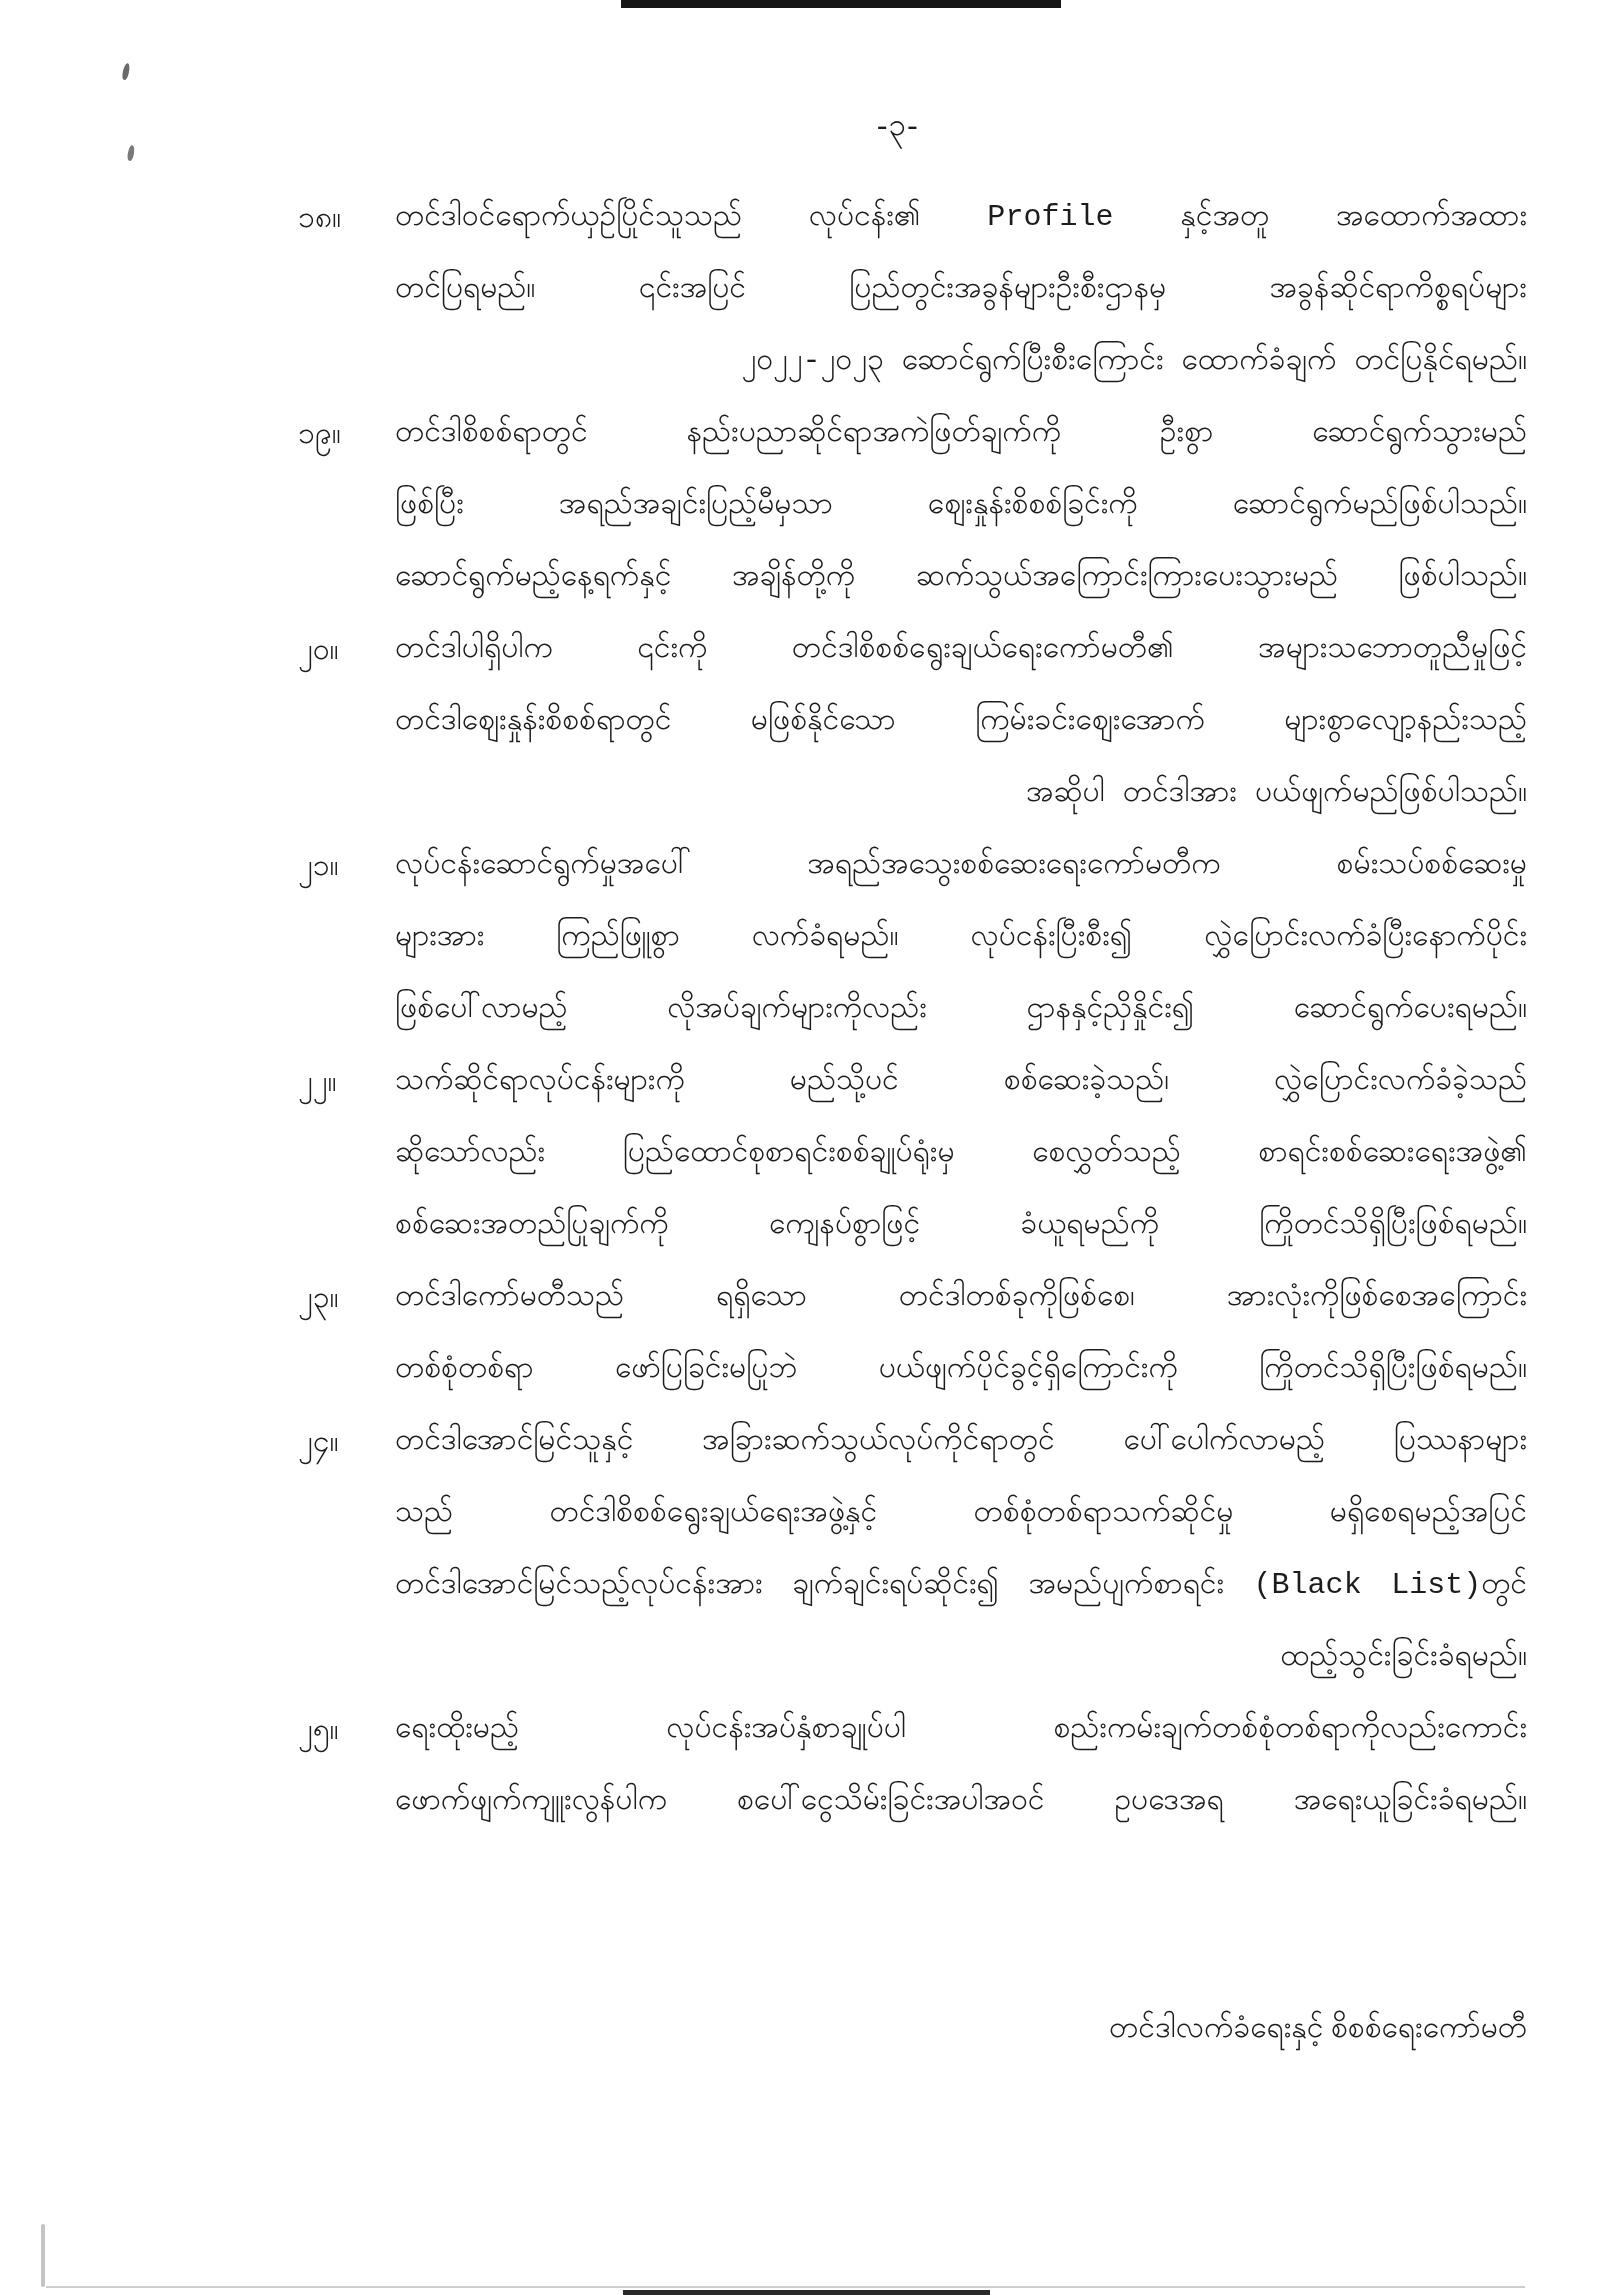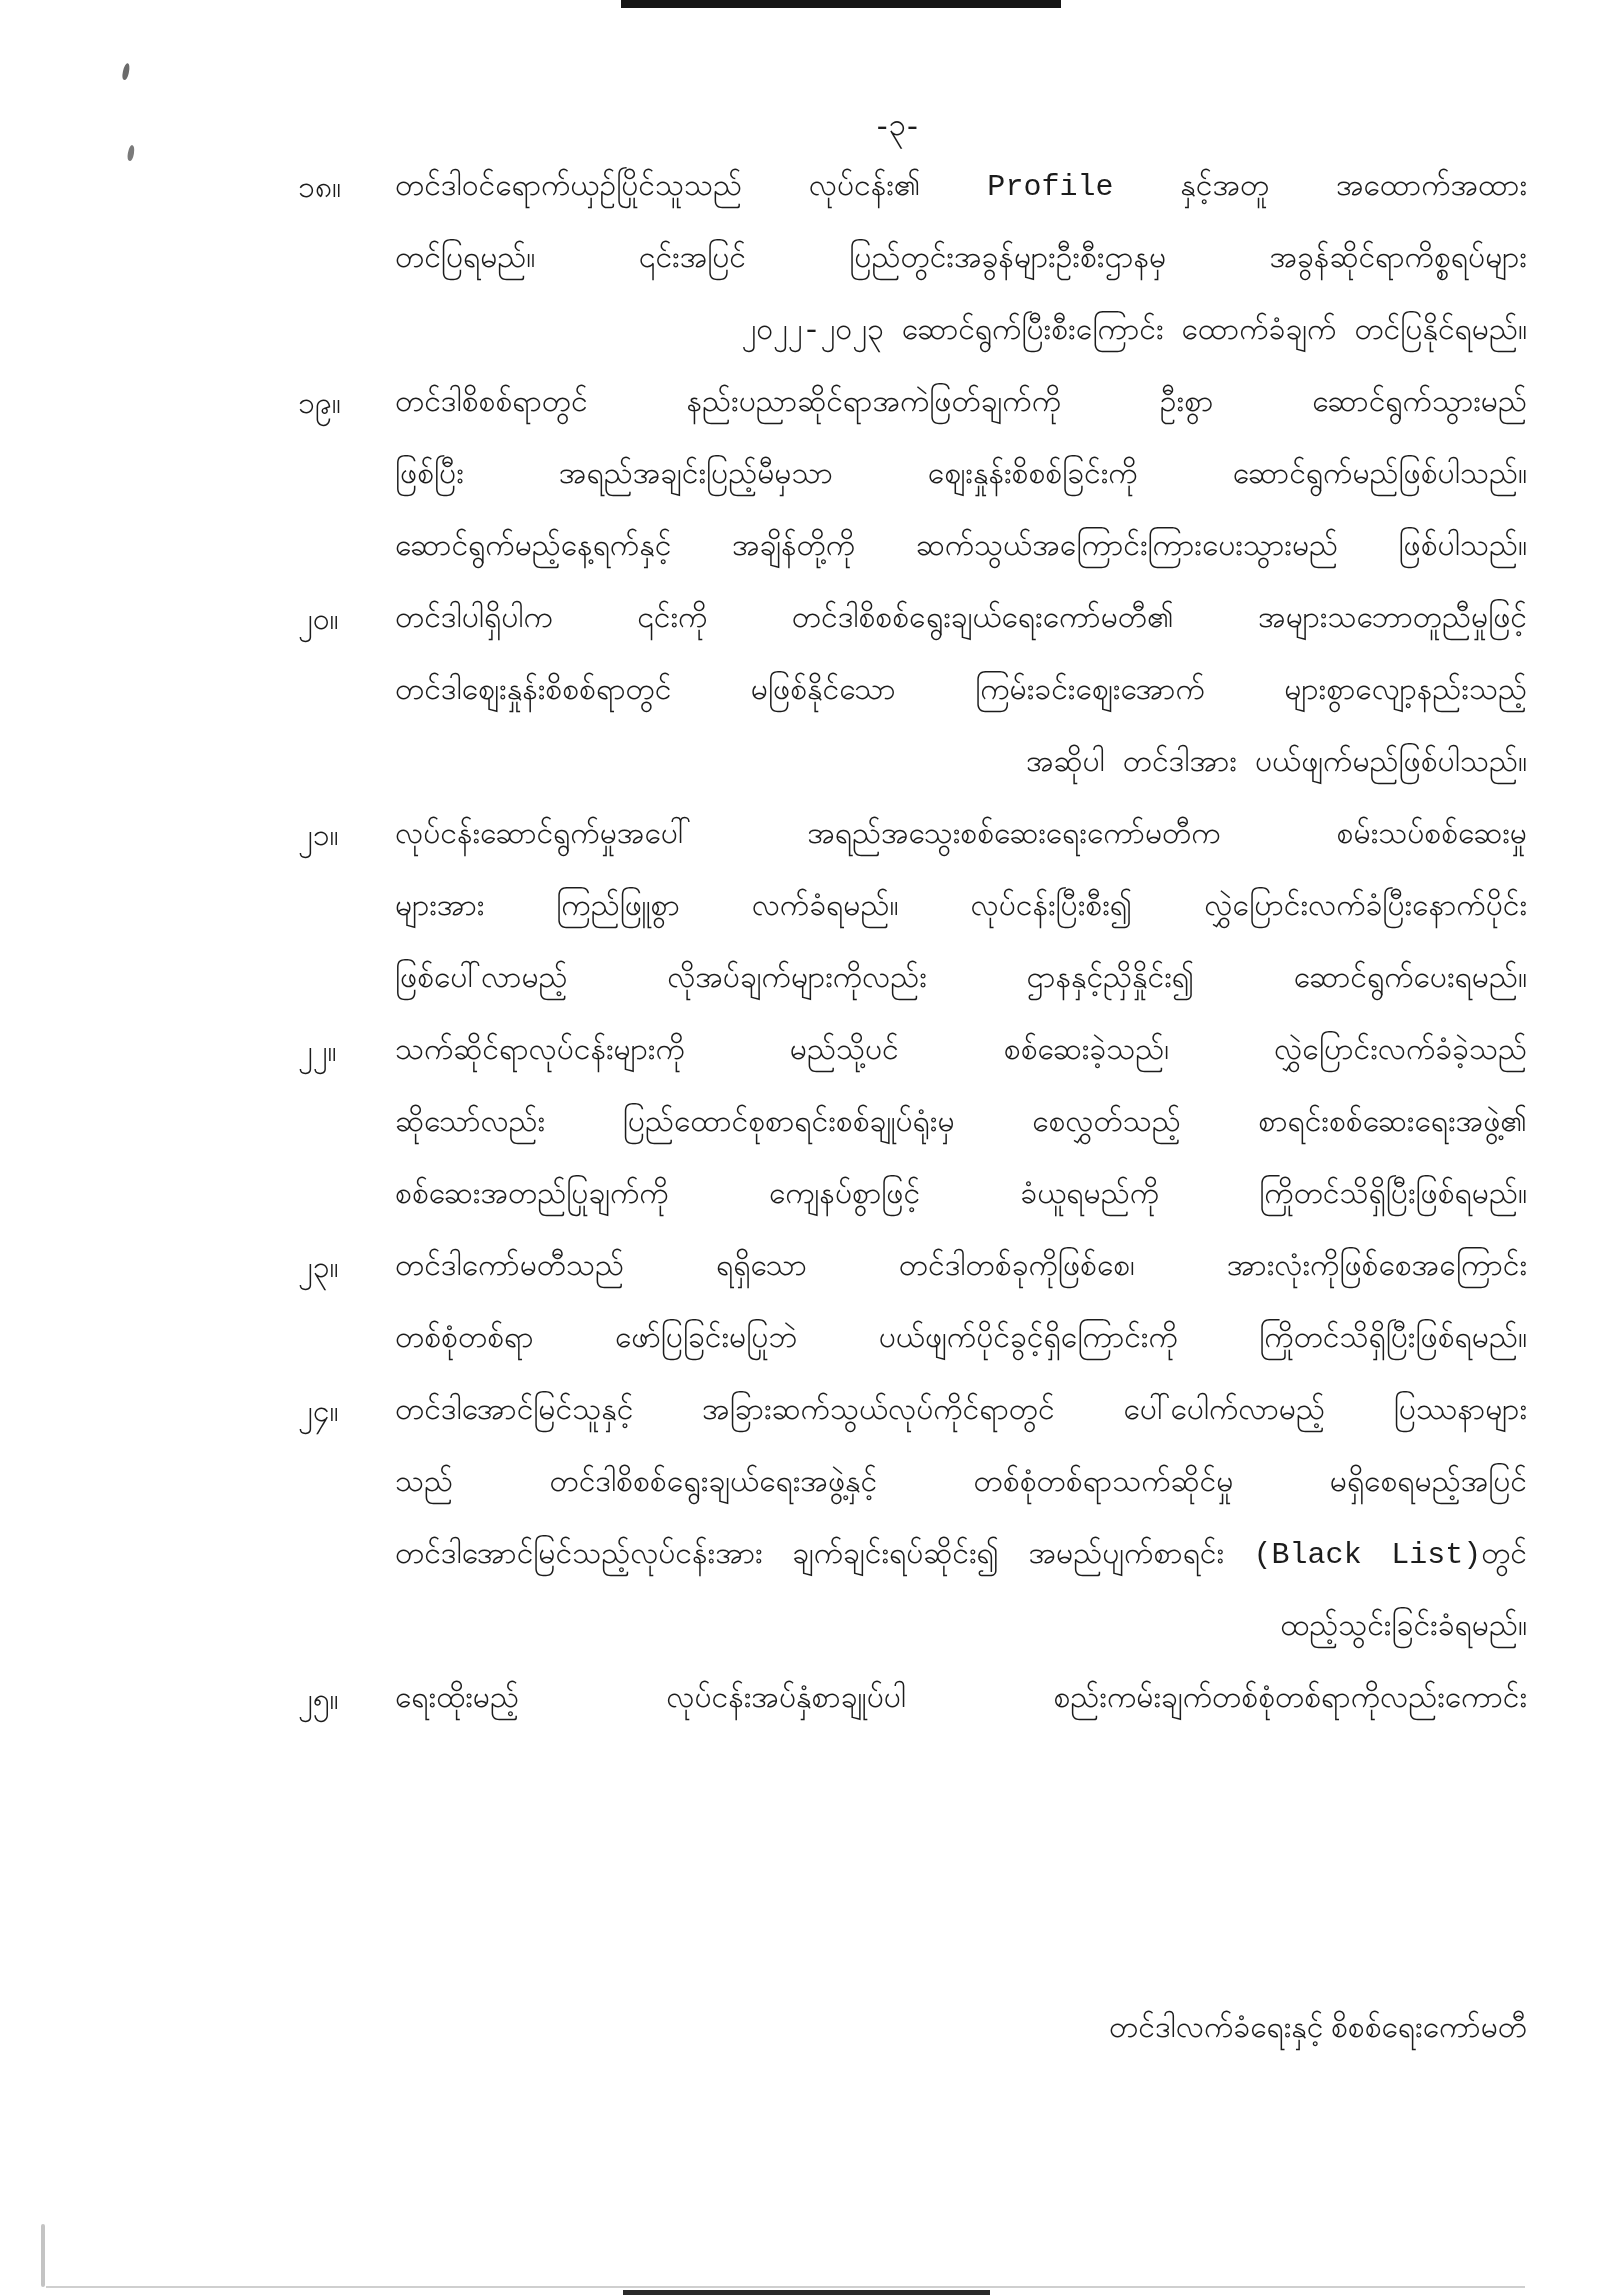--- a/index.html
+++ b/index.html
@@ -10,21 +10,21 @@
     font-family:"Liberation Serif","DejaVu Sans",sans-serif;
     color:#1c1c1c;
     overflow:hidden;
   }
   .page-number{
     position:absolute;left:877px;top:92px;
     font-size:31px;line-height:65px;
     letter-spacing:1.3px;
   }
   .content{
-    position:absolute;left:298px;top:151px;width:1229px;
+    position:absolute;left:298px;top:181px;width:1229px;
   }
   .item{display:flex;align-items:flex-start;}
   .num{
     width:97px;flex:0 0 97px;
     font-size:30px;line-height:72px;
   }
   .body{width:1132px;flex:0 0 1132px;}
   .line{
     font-size:30px;line-height:72px;height:72px;
     white-space:nowrap;overflow:visible;font-family:Liberation Mono, monospace;
@@ -117,20 +117,21 @@
         <div class="line j">သည် တင်ဒါစိစစ်ရွေးချယ်ရေးအဖွဲ့နှင့် တစ်စုံတစ်ရာသက်ဆိုင်မှု မရှိစေရမည့်အပြင်</div>
         <div class="line j">တင်ဒါအောင်မြင်သည့်လုပ်ငန်းအား ချက်ချင်းရပ်ဆိုင်း၍ အမည်ပျက်စာရင်း (Black List)တွင်</div>
         <div class="line l">ထည့်သွင်းခြင်းခံရမည်။</div>
       </div>
     </div>
 
     <div class="item">
       <div class="num">၂၅။</div>
       <div class="body">
         <div class="line j">ရေးထိုးမည့် လုပ်ငန်းအပ်နှံစာချုပ်ပါ စည်းကမ်းချက်တစ်စုံတစ်ရာကိုလည်းကောင်း</div>
+        <div class="line j">ဖောက်ဖျက်ကျူးလွန်ပါက စပေါ်ငွေသိမ်းခြင်းအပါအဝင် ဥပဒေအရ အရေးယူခြင်းခံရမည်။</div>
       </div>
     </div>
 
   </div>
 
   <div class="signature">တင်ဒါလက်ခံရေးနှင့် စိစစ်ရေးကော်မတီ</div>
 
   <div class="scan-line-bottom"></div>
   <div class="scan-bar-bottom"></div>
   <div class="speck3"></div>

